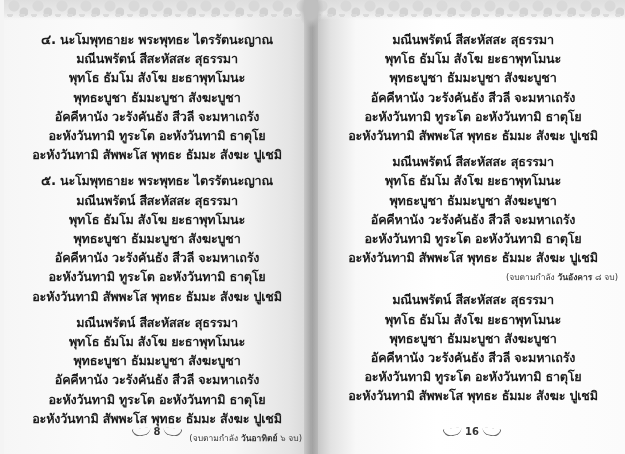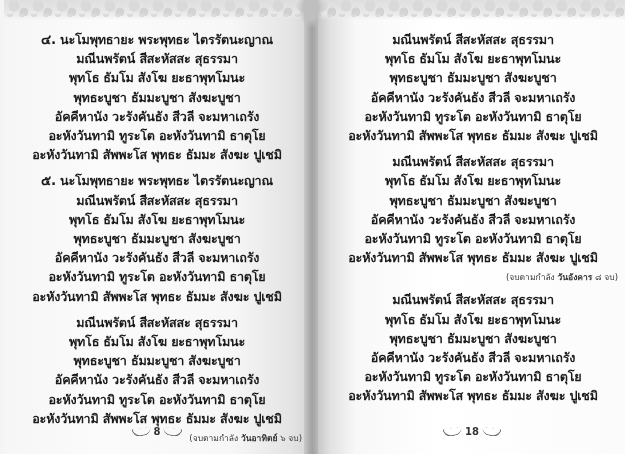--- a/index.html
+++ b/index.html
@@ -153,19 +153,19 @@
         <div class="verse-line">มณีนพรัตน์ สีสะหัสสะ สุธรรมา</div>
         <div class="verse-line">พุทโธ ธัมโม สังโฆ ยะธาพุทโมนะ</div>
         <div class="verse-line">พุทธะบูชา ธัมมะบูชา สังฆะบูชา</div>
         <div class="verse-line">อัคคีหานัง วะรังคันธัง สีวลี จะมหาเถรัง</div>
         <div class="verse-line">อะหังวันทามิ ทูระโต อะหังวันทามิ ธาตุโย</div>
         <div class="verse-line">อะหังวันทามิ สัพพะโส พุทธะ ธัมมะ สังฆะ ปูเชมิ</div>
       </div>
     </div>
 
     <div class="page-number">
-      <span class="flourish left"></span><span>18</span><span class="flourish right"></span>
+      <span class="flourish left"></span><span>16</span><span class="flourish right"></span>
     </div>
   </div>
 
   <div class="gutter-shadow"></div>
   <div class="gutter-knot"></div>
 </div>
 
 </body></html>

